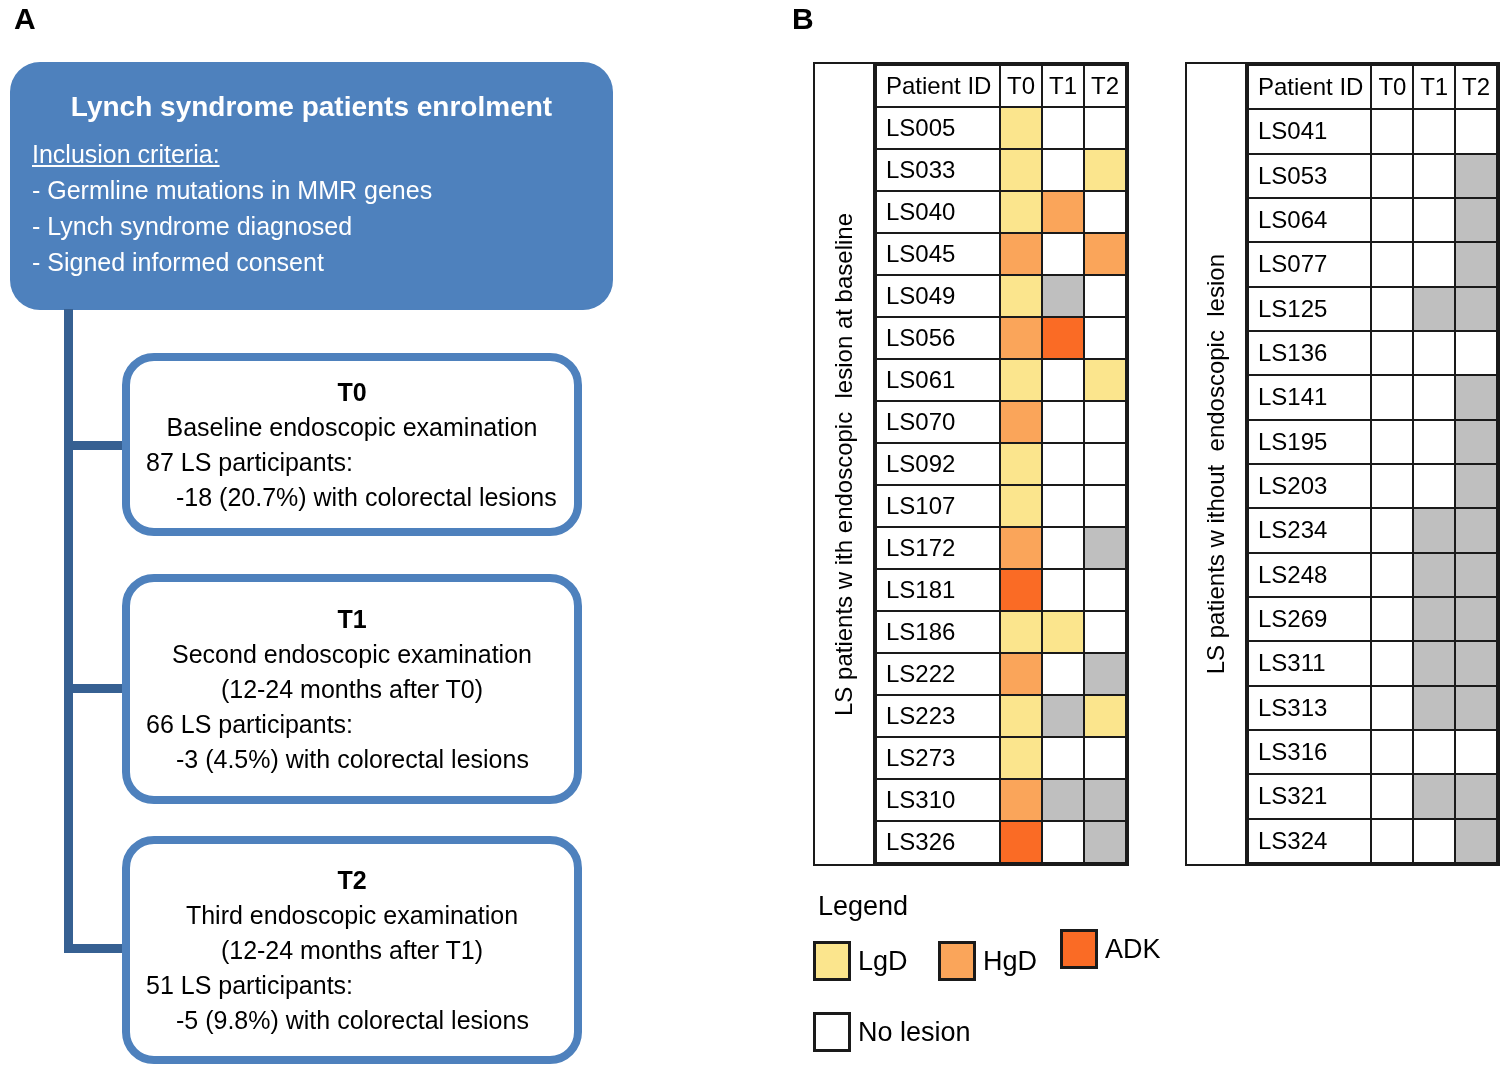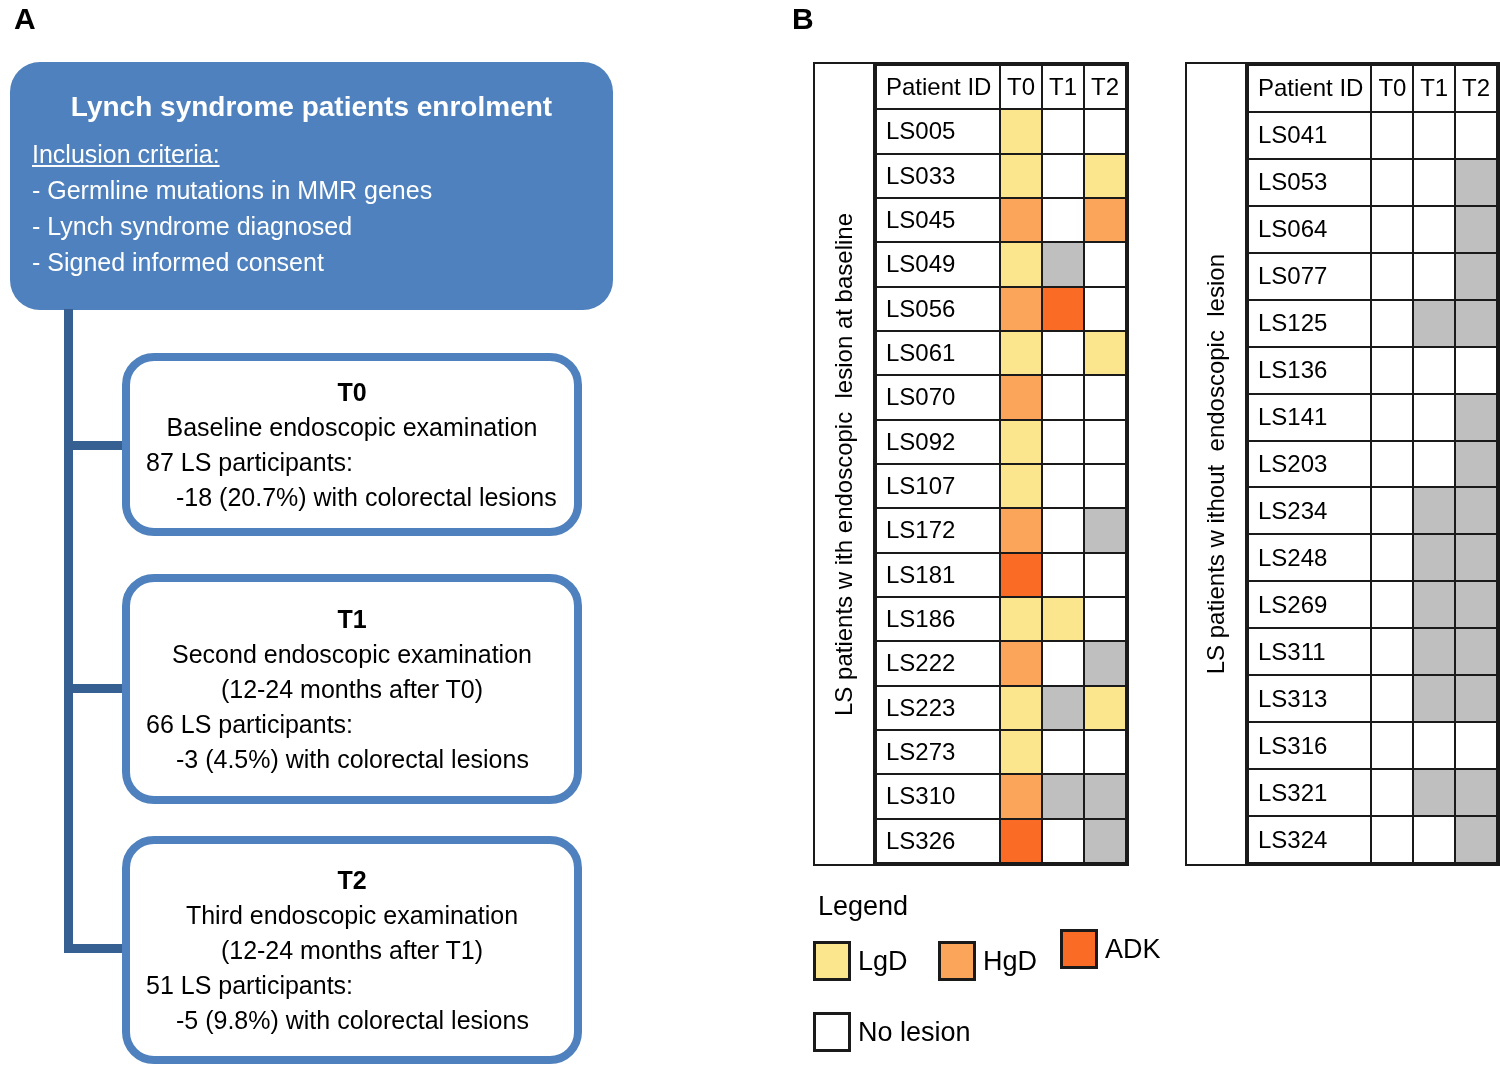--- a/index.html
+++ b/index.html
@@ -131,20 +131,26 @@
             <td class="tcell" style="background: rgb(255, 255, 255);"></td>
             <td class="tcell" style="background: rgb(255, 255, 255);"></td>
           </tr>
           <tr>
             <td class="idcell">LS033</td>
             <td class="tcell" style="background: rgb(251, 229, 141);"></td>
             <td class="tcell" style="background: rgb(255, 255, 255);"></td>
             <td class="tcell" style="background: rgb(251, 229, 141);"></td>
           </tr>
           <tr>
+            <td class="idcell">LS040</td>
+            <td class="tcell" style="background: rgb(251, 229, 141);"></td>
+            <td class="tcell" style="background: rgb(250, 165, 90);"></td>
+            <td class="tcell" style="background: rgb(255, 255, 255);"></td>
+          </tr>
+          <tr>
             <td class="idcell">LS045</td>
             <td class="tcell" style="background: rgb(250, 165, 90);"></td>
             <td class="tcell" style="background: rgb(255, 255, 255);"></td>
             <td class="tcell" style="background: rgb(250, 165, 90);"></td>
           </tr>
           <tr>
             <td class="idcell">LS049</td>
             <td class="tcell" style="background: rgb(251, 229, 141);"></td>
             <td class="tcell" style="background: rgb(191, 191, 191);"></td>
             <td class="tcell" style="background: rgb(255, 255, 255);"></td>
@@ -279,20 +285,26 @@
             <td class="tcell" style="background: rgb(255, 255, 255);"></td>
             <td class="tcell" style="background: rgb(255, 255, 255);"></td>
           </tr>
           <tr>
             <td class="idcell">LS141</td>
             <td class="tcell" style="background: rgb(255, 255, 255);"></td>
             <td class="tcell" style="background: rgb(255, 255, 255);"></td>
             <td class="tcell" style="background: rgb(191, 191, 191);"></td>
           </tr>
           <tr>
+            <td class="idcell">LS195</td>
+            <td class="tcell" style="background: rgb(255, 255, 255);"></td>
+            <td class="tcell" style="background: rgb(255, 255, 255);"></td>
+            <td class="tcell" style="background: rgb(191, 191, 191);"></td>
+          </tr>
+          <tr>
             <td class="idcell">LS203</td>
             <td class="tcell" style="background: rgb(255, 255, 255);"></td>
             <td class="tcell" style="background: rgb(255, 255, 255);"></td>
             <td class="tcell" style="background: rgb(191, 191, 191);"></td>
           </tr>
           <tr>
             <td class="idcell">LS234</td>
             <td class="tcell" style="background: rgb(255, 255, 255);"></td>
             <td class="tcell" style="background: rgb(191, 191, 191);"></td>
             <td class="tcell" style="background: rgb(191, 191, 191);"></td>

